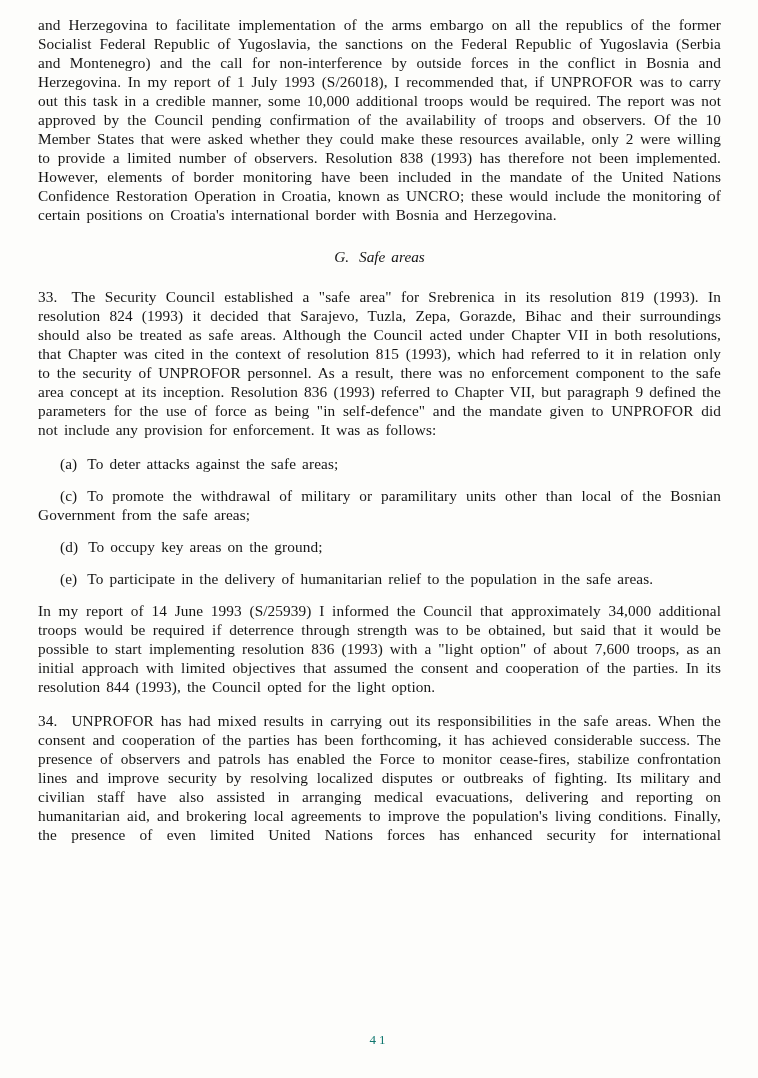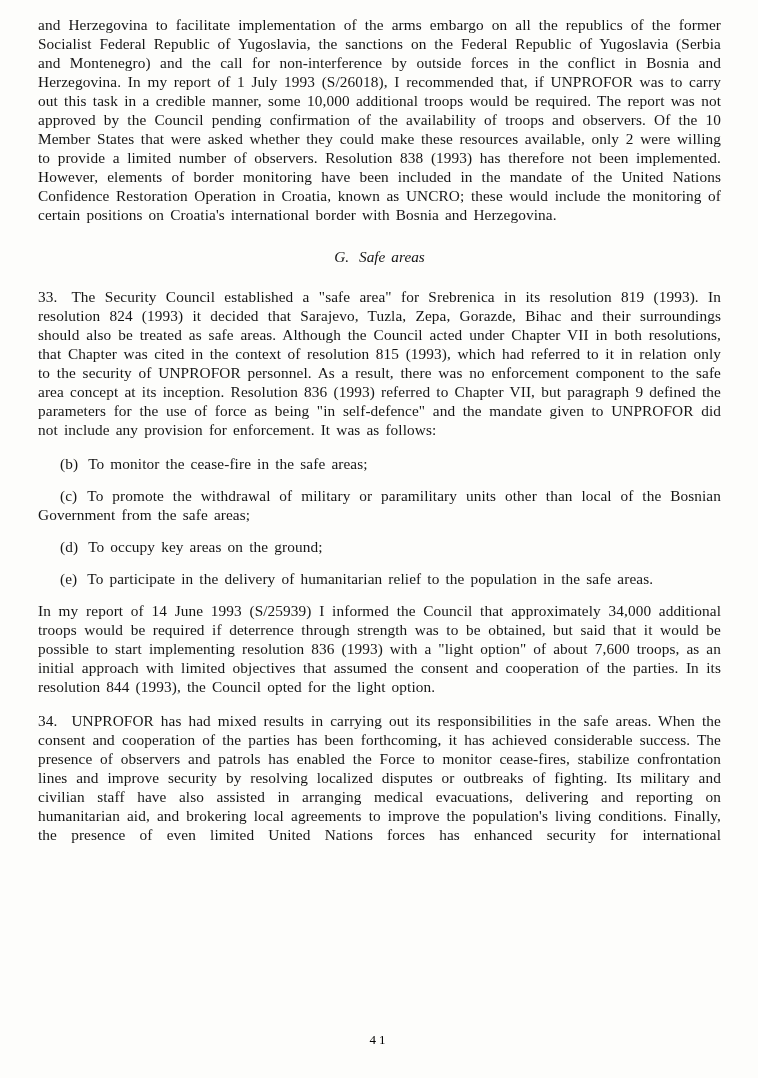--- a/index.html
+++ b/index.html
@@ -57,42 +57,42 @@
     text-align-last: justify;
   }
   .page-number {
     position: absolute;
     bottom: 30px;
     left: 0;
     width: 758px;
     text-align: center;
     font-size: 13px;
     letter-spacing: 3px;
-    color: #000000;
+    color: #0f766e;
   }
 </style>
 </head>
 <body>
 
 <div class="page">
 
   <p>and Herzegovina to facilitate implementation of the arms embargo on all the republics of the former Socialist Federal Republic of Yugoslavia, the sanctions on the Federal Republic of Yugoslavia (Serbia and Montenegro) and the call for non-interference by outside forces in the conflict in Bosnia and Herzegovina. In my report of 1 July 1993 (S/26018), I recommended that, if UNPROFOR was to carry out this task in a credible manner, some 10,000 additional troops would be required. The report was not approved by the Council pending confirmation of the availability of troops and observers. Of the 10 Member States that were asked whether they could make these resources available, only 2 were willing to provide a limited number of observers. Resolution 838 (1993) has therefore not been implemented. However, elements of border monitoring have been included in the mandate of the United Nations Confidence Restoration Operation in Croatia, known as UNCRO; these would include the monitoring of certain positions on Croatia's international border with Bosnia and Herzegovina.</p>
 
   <div class="section-heading">
     <span class="heading-label">G.</span><span>Safe areas</span>
   </div>
 
   <p>
     <span class="para-number">33.</span><span>The Security Council established a "safe area" for Srebrenica in its resolution 819 (1993). In resolution 824 (1993) it decided that Sarajevo, Tuzla, Zepa, Gorazde, Bihac and their surroundings should also be treated as safe areas. Although the Council acted under Chapter VII in both resolutions, that Chapter was cited in the context of resolution 815 (1993), which had referred to it in relation only to the security of UNPROFOR personnel. As a result, there was no enforcement component to the safe area concept at its inception. Resolution 836 (1993) referred to Chapter VII, but paragraph 9 defined the parameters for the use of force as being "in self-defence" and the mandate given to UNPROFOR did not include any provision for enforcement. It was as follows:</span>
   </p>
 
+  <p class="list-item">
+    <span class="li-label">(a)</span><span>To deter attacks against the safe areas;</span>
+  </p>
 
-  <p class="list-item">
-    <span class="li-label">(b)</span><span>To monitor the cease-fire in the safe areas;</span>
-  </p>
 
   <p class="list-item">
     <span class="li-label">(c)</span><span>To promote the withdrawal of military or paramilitary units other than local of the Bosnian Government from the safe areas;</span>
   </p>
 
   <p class="list-item">
     <span class="li-label">(d)</span><span>To occupy key areas on the ground;</span>
   </p>
 
   <p class="list-item">

